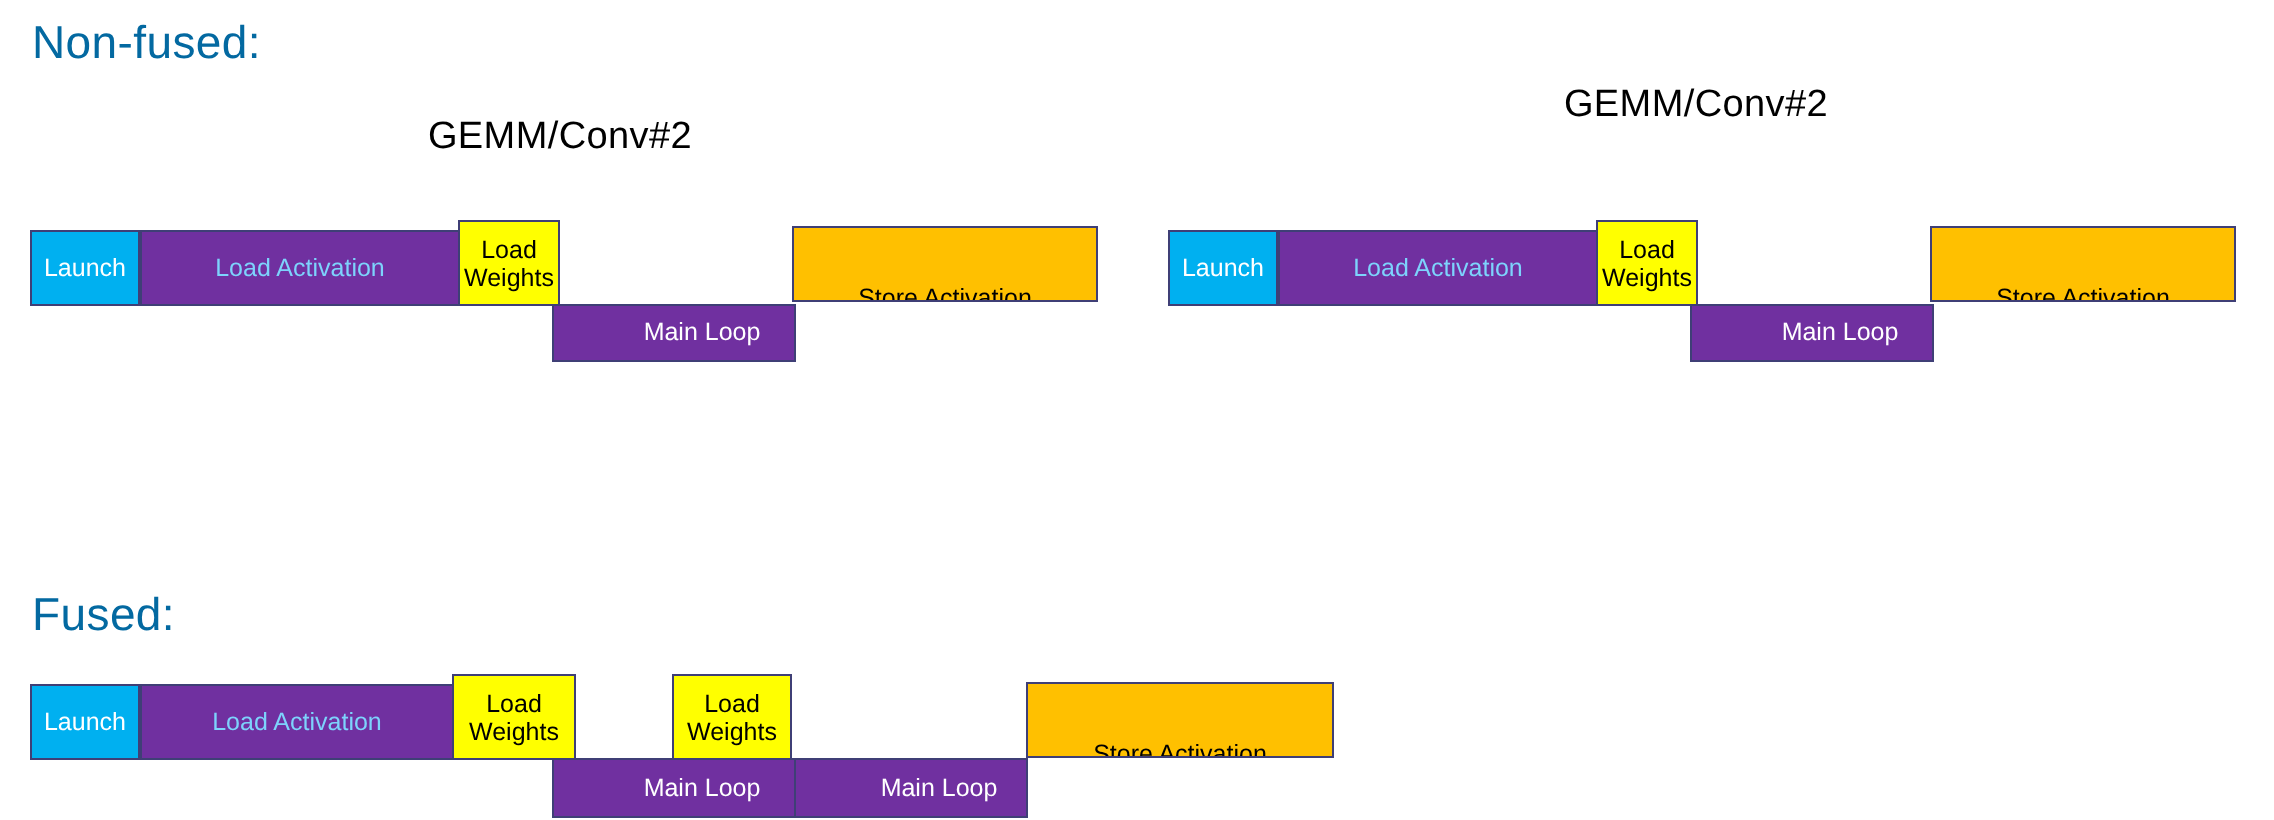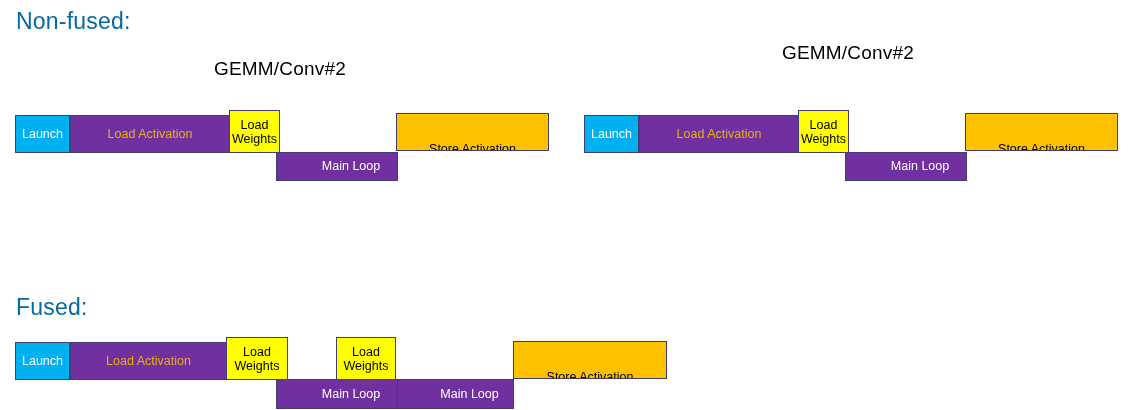--- a/index.html
+++ b/index.html
@@ -68,21 +68,21 @@
   }
 
   .bar.launch {
     background: #00b0f0;
   }
   .bar.launch .bar-label { color: #ffffff; }
 
   .bar.activation {
     background: #7030a0;
   }
-  .bar.activation .bar-label { color: #eab308; }
+  .bar.activation .bar-label { color: #7dd3fc; }
 
   .bar.weights {
     background: #ffff00;
   }
   .bar.weights .bar-label { color: #000000; }
 
   .bar.mainloop {
     background: #7030a0;
     padding-left: 28px;
   }

